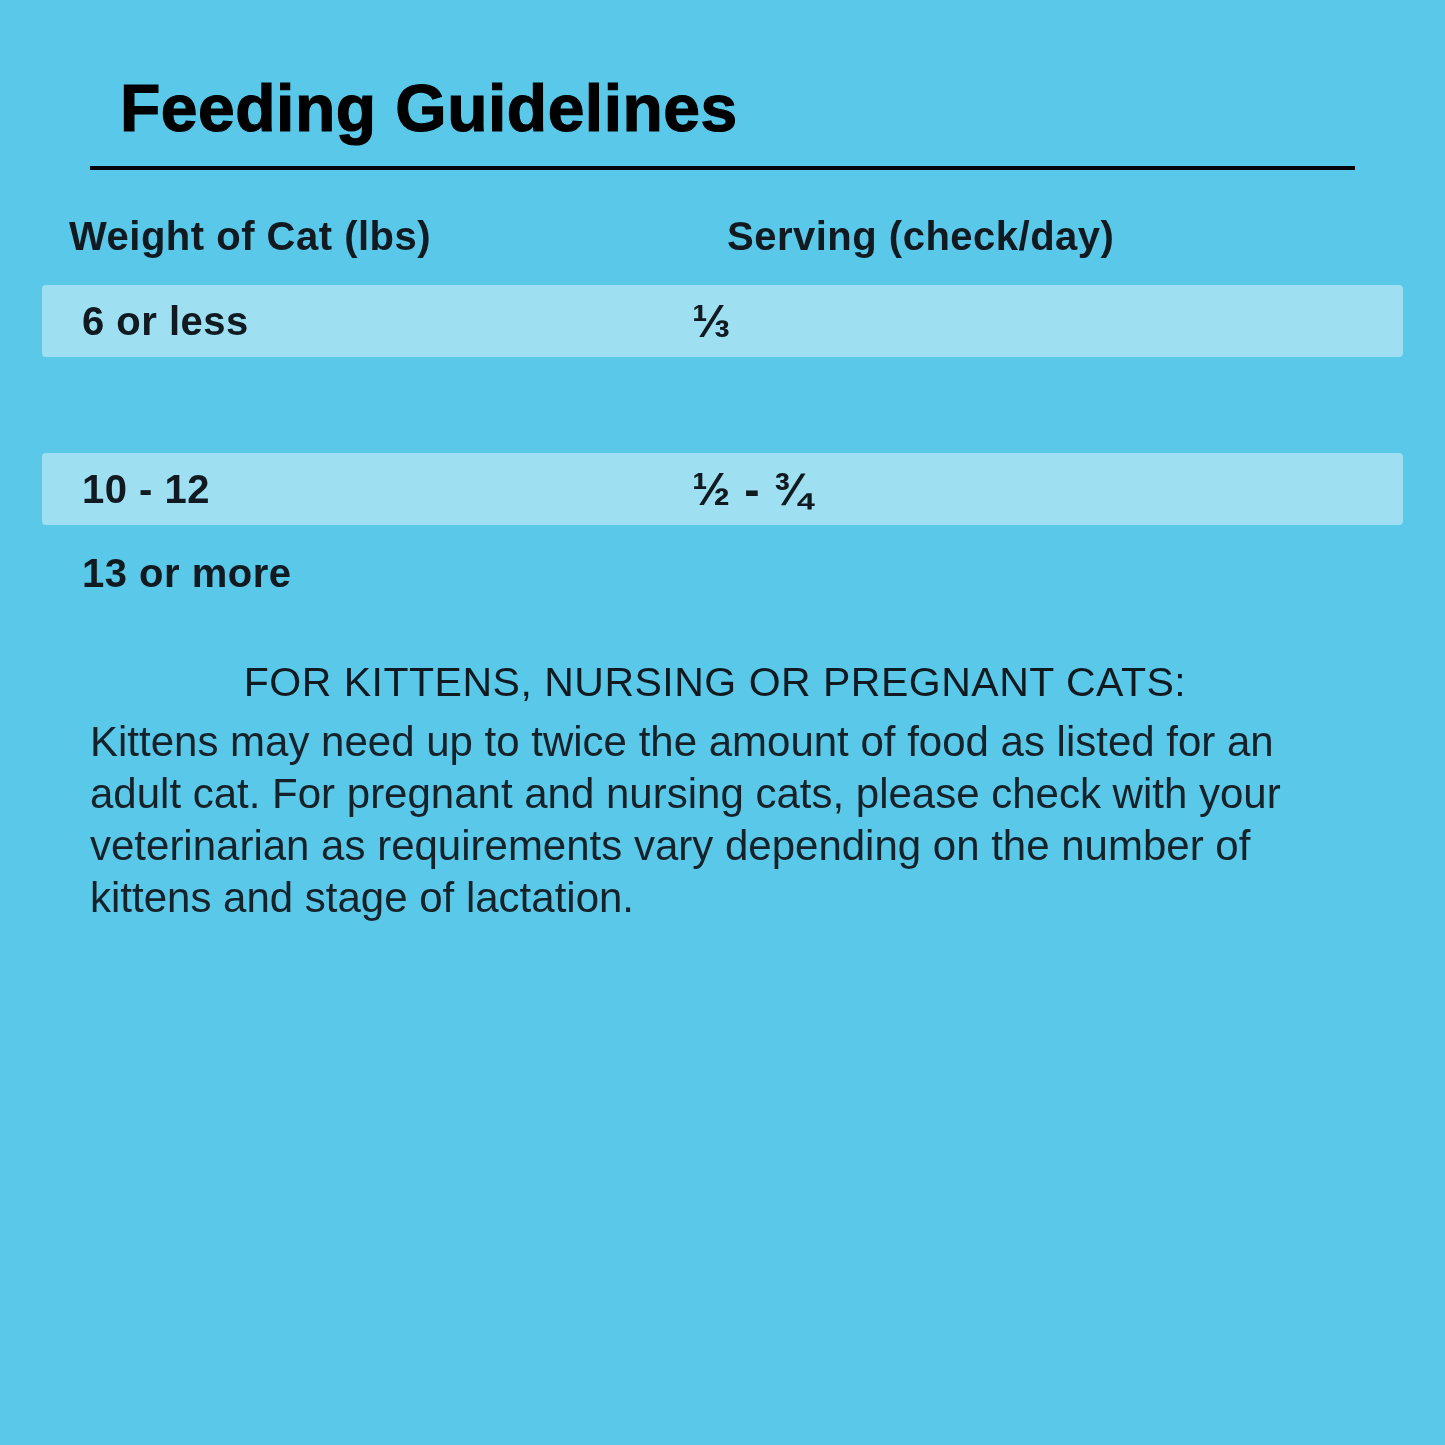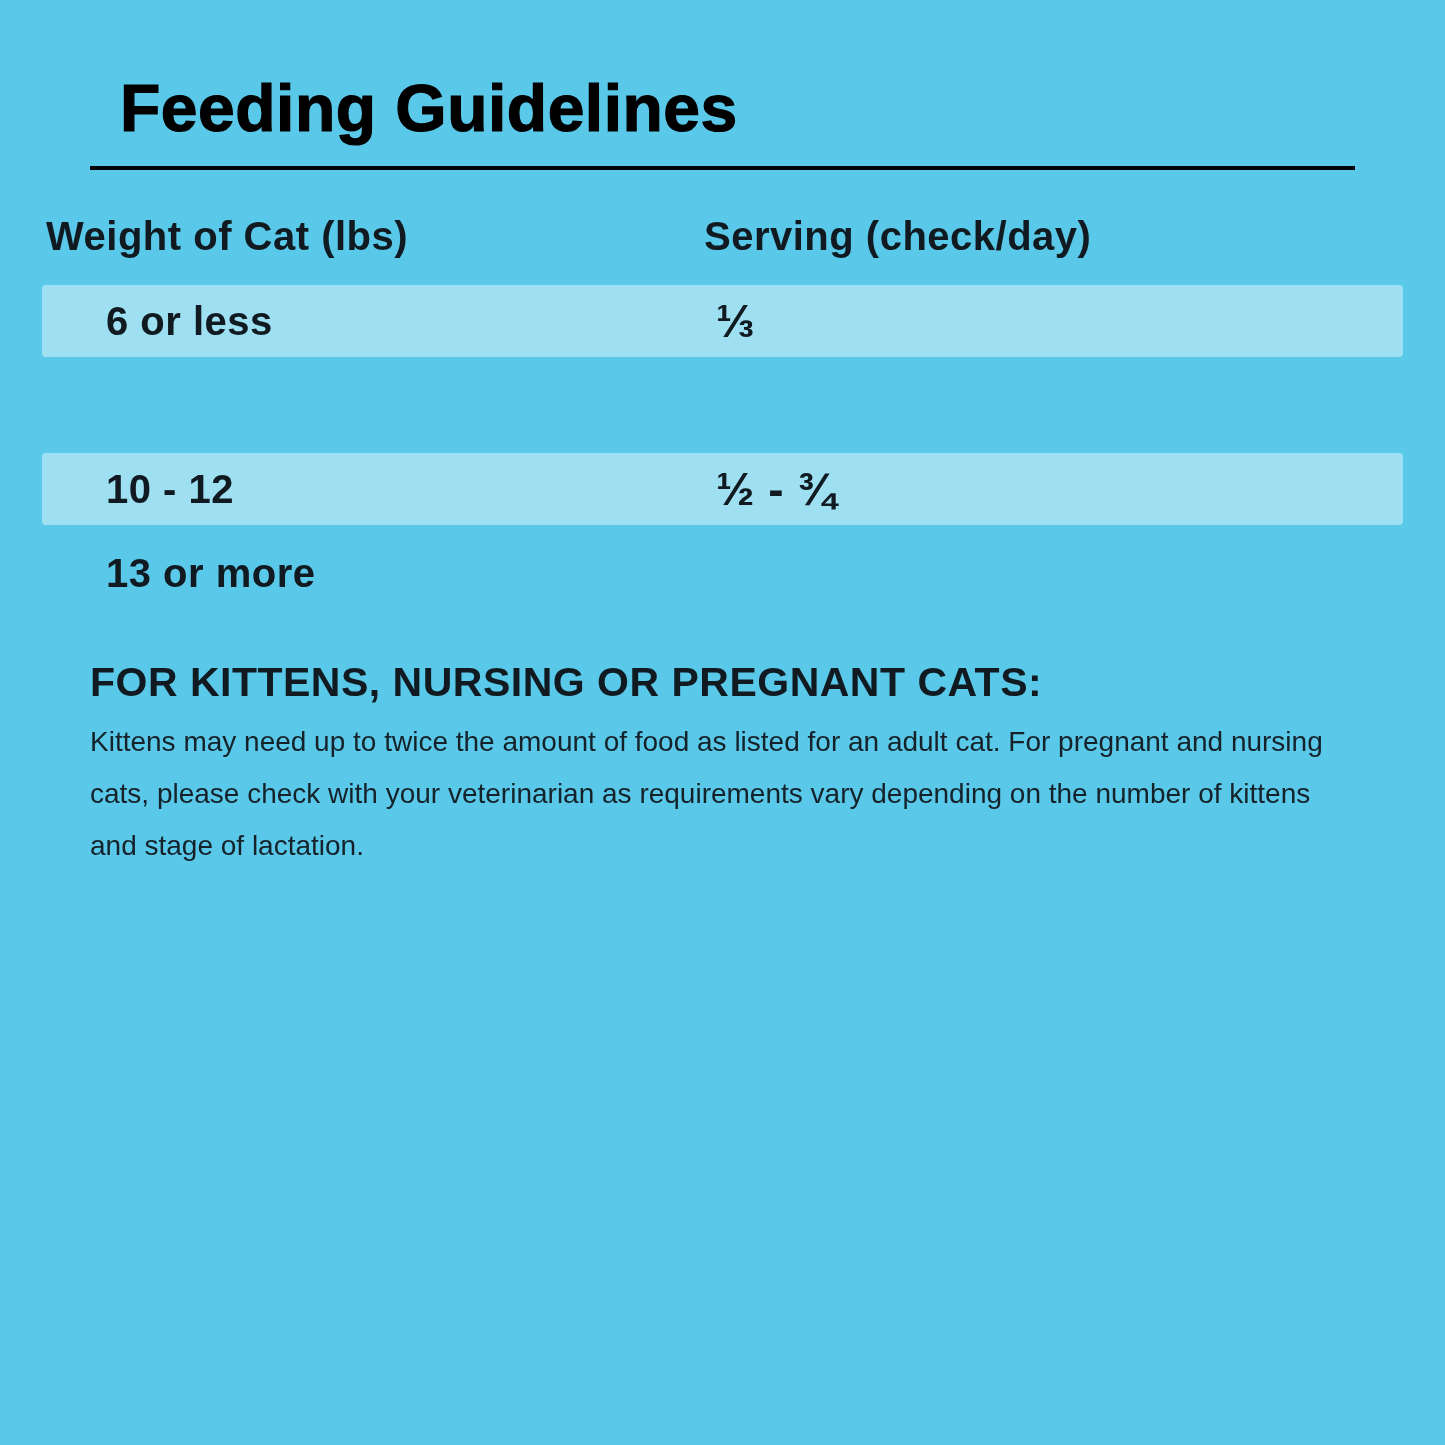--- a/index.html
+++ b/index.html
@@ -34,54 +34,55 @@
   .title-rule {
     height: 0;
     border: none;
     border-top: 4px solid #050505;
     margin: 20px 90px 0 90px;
     width: 1265px;
   }
   .feed-table { margin-top: 44px; }
   .thead {
     display: flex;
-    padding-left: 46px;
+    padding-left: 69px;
     font-size: 40px;
     font-weight: bold;
     letter-spacing: 0.5px;
     margin-bottom: 26px;
   }
   .col-weight { width: 658px; flex: none; }
   .col-serving { flex: 1; }
   .table-row {
     display: flex;
     align-items: center;
     height: 72px;
     margin: 0 42px 12px 42px;
-    padding-left: 64px;
+    padding-left: 40px;
     border-radius: 4px;
     font-size: 40px;
     font-weight: bold;
     letter-spacing: 0.5px;
   }
   .table-row .col-weight { width: 610px; } 
   .table-row.highlight { background: var(--band); }
   .serving-val { font-size: 46px; }
   .note {
     margin: 50px 90px 0 90px;
     width: 1250px;
   }
   .note-heading {
     font-size: 41px;
-    font-weight: bold;
+    font-weight: normal;
     letter-spacing: 0.5px;
     margin: 0 0 10px 0;
+    text-align: center;
   }
   .note-body {
-    font-size: 28px;
+    font-size: 42px;
     line-height: 52px;
     font-weight: normal;
     margin: 0;
     color: #15222a;
   }
 </style>
 </head>
 <body>
 
 <div class="panel">

